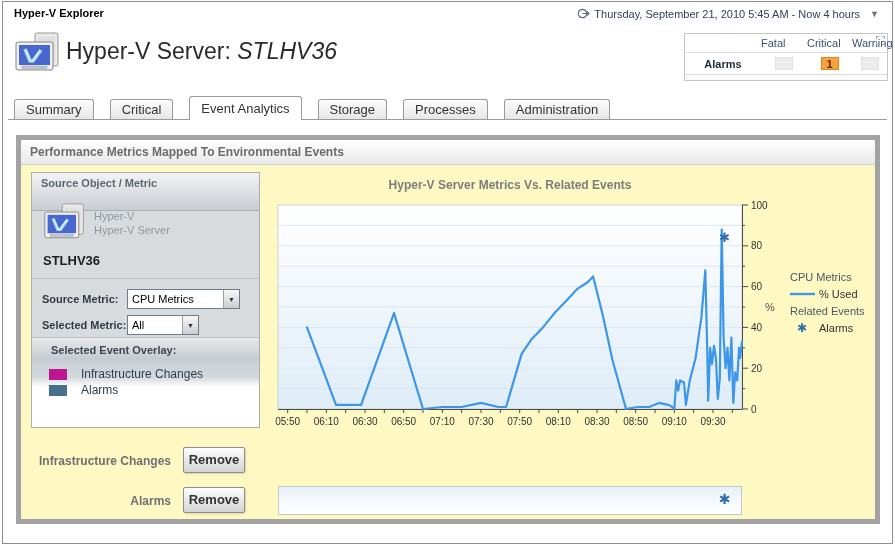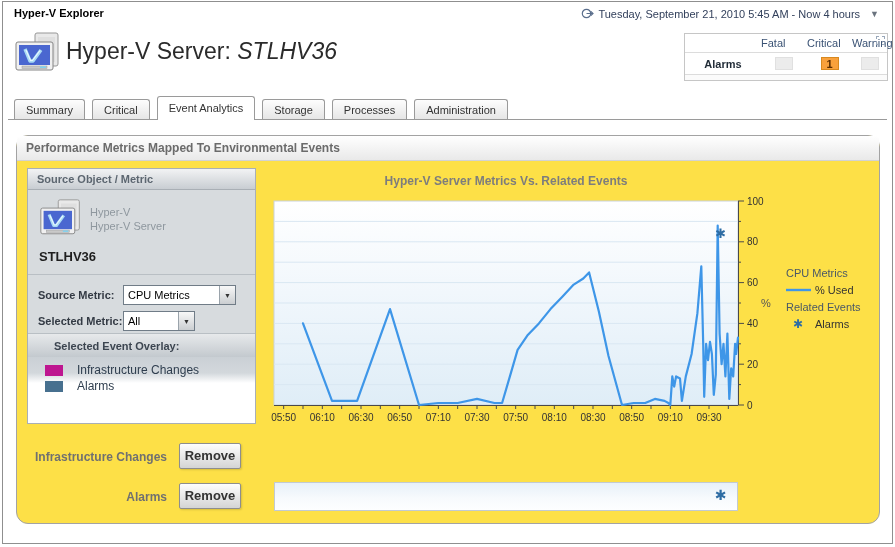--- a/index.html
+++ b/index.html
@@ -29,47 +29,47 @@
   .alarm-label{font-weight:bold;color:#1F2A36;}
   .count-box{display:inline-block;width:18px;height:13px;background:#ECECEC;border:1px solid #E0E0E0;}
   .count-box.critical{background:#F9A13C;border:1px solid #D8891F;color:#5C2E00;font-weight:bold;
     font-size:11px;line-height:12px;text-align:center;}
   .alarm-foot{grid-column:1 / -1;height:6px;border-top:1px solid #DCDCDC;background:#FBFBFB;}
   .customizer{position:absolute;right:2px;top:2px;width:9px;height:9px;border:1px dashed #9AA8BA;}
 
   
   .tabbar{left:8px;top:96px;width:879px;height:24px;border-bottom:1px solid #9A9A9A;
     display:flex;align-items:flex-end;padding-left:6px;}
-  .tab{height:20px;line-height:20px;padding:0 11px;margin-right:7px;font-size:11px;color:#333;
+  .tab{height:20px;line-height:20px;padding:0 11px;margin-right:16px;font-size:13px;color:#333;
     border:1px solid #9A9A9A;border-bottom:none;border-radius:3px 3px 0 0;
     background:linear-gradient(#FDFDFD,#E6E6E6);cursor:default;}
   .tab.active{height:24px;line-height:23px;background:#fff;margin-bottom:-1px;}
 
   
-  .main-panel{left:16px;top:135px;width:864px;height:389px;border:1px solid #a3a3a3;border-radius:12px;background:#fde047;}
+  .main-panel{left:16px;top:135px;width:864px;height:389px;border:5px solid #a3a3a3;border-radius:0;background:#fef9c3;}
   .panel-hd{position:absolute;left:0;top:0;right:0;height:25px;border-bottom:1px solid #D2D2D2;
     background:linear-gradient(#FFFFFF,#E9E9E9);border-radius:4px 4px 0 0;
     font-size:12px;font-weight:bold;color:#6B6B6B;line-height:25px;padding-left:9px;}
 
   
   .side-panel{left:10px;top:32px;width:229px;height:256px;border:1px solid #A9AFB5;background:#D7DBDE;}
-  .side-hd{position:absolute;left:0;top:0;right:0;height:21px;border-bottom:1px solid #A9AFB5;
+  .side-hd{position:absolute;left:0;top:0;right:0;height:38px;border-bottom:1px solid #A9AFB5;
     background:linear-gradient(#F2F3F4,#C8CDD2);font-size:11px;font-weight:bold;color:#5C6670;
     line-height:21px;padding-left:9px;}
   .side-icon{left:11px;top:29px;width:44px;height:44px;}
   .obj-type{left:62px;top:36px;font-size:11px;color:#8E979E;line-height:14px;}
   .obj-name{left:11px;top:80px;font-size:13px;font-weight:bold;color:#1E1E1E;}
   .side-sep{left:0;top:105px;width:227px;height:0;border-top:1px solid #B9BFC4;}
   .fld-label{font-size:11px;font-weight:bold;color:#333A44;}
   .dd{height:20px;background:#fff;border:1px solid #707C87;display:flex;align-items:stretch;}
   .dd-text{flex:1;font-size:11px;color:#000;padding:3px 0 0 4px;white-space:nowrap;overflow:hidden;}
   .dd-btn{width:16px;border-left:1px solid #9AA3AB;background:linear-gradient(#F8F8F8,#CBCED1);
     display:flex;align-items:center;justify-content:center;font-size:7px;color:#333;}
   .overlay-hd{left:0;top:164px;width:227px;height:24px;background:linear-gradient(#E7E9EB,#C3C9CE);
-    font-size:11px;font-weight:bold;color:#3C4550;line-height:24px;padding-left:26px;border-top:1px solid #B9BFC4;}
+    font-size:11px;font-weight:bold;color:#3C4550;line-height:24px;padding-left:19px;border-top:1px solid #B9BFC4;}
   .overlay-rows{left:0;top:188px;width:227px;height:66px;
     background:linear-gradient(180deg,#CAD0D5 0px,#D3D8DC 16px,#FFFFFF 26px);padding-top:5px;}
   .ovl-row{display:flex;align-items:center;height:16px;padding-left:17px;}
   .ovl-swatch{width:18px;height:11px;margin-right:14px;}
   .ovl-label{font-size:12px;color:#2E3D4E;}
   .row-label{width:146px;text-align:right;font-size:12px;font-weight:bold;color:#707070;}
   .btn{width:62px;height:26px;border:1px solid #8E8E8E;border-radius:2px;
     background:linear-gradient(#FEFEFE,#D4D4D4);font-size:13px;font-weight:bold;color:#333;
     text-align:center;line-height:24px;box-shadow:1px 1px 2px rgba(0,0,0,.15);}
   .strip{width:464px;height:29px;border:1px solid #C2CAD1;position:absolute;
@@ -84,21 +84,21 @@
 
 <div id="page">
   <div id="frame"></div>
 
   <div class="abs app-title">Hyper-V Explorer</div>
   <div class="abs time-range">
     <svg width="13" height="13">
       <circle cx="5.5" cy="6.5" r="4.2" fill="none" stroke="#5A6E8C" stroke-width="1.2"></circle>
       <path d="M5.5 6.5 h6.5 M9.8 4.3 l2.2 2.2 l-2.2 2.2" fill="none" stroke="#5A6E8C" stroke-width="1.2"></path>
     </svg>
-    <span>Tuesday, September 21, 2010 5:45 AM - Now 4 hours</span>
+    <span>Thursday, September 21, 2010 5:45 AM - Now 4 hours</span>
     <span class="time-caret">▼</span>
   </div>
 
   <svg class="abs hv-icon" viewBox="0 0 48 48">
     <rect x="21" y="2" width="23" height="33" rx="2" fill="#E9E9E9" stroke="#979797"></rect>
     <rect x="24" y="6" width="17" height="25" fill="#DFDFDF"></rect>
     <rect x="2" y="11" width="37" height="28" rx="2" fill="#F0F0F0" stroke="#858585"></rect>
     <rect x="5" y="14" width="31" height="20" fill="#4A67D0"></rect>
     <path d="M11 18 l5 12 l3 0 l8 -11" fill="none" stroke="#A8DBF4" stroke-width="3.4" stroke-linejoin="round"></path>
     <path d="M12 19 l4.5 10.5 l2 0 l7.5 -10" fill="none" stroke="#E8F7FF" stroke-width="1.2"></path>

